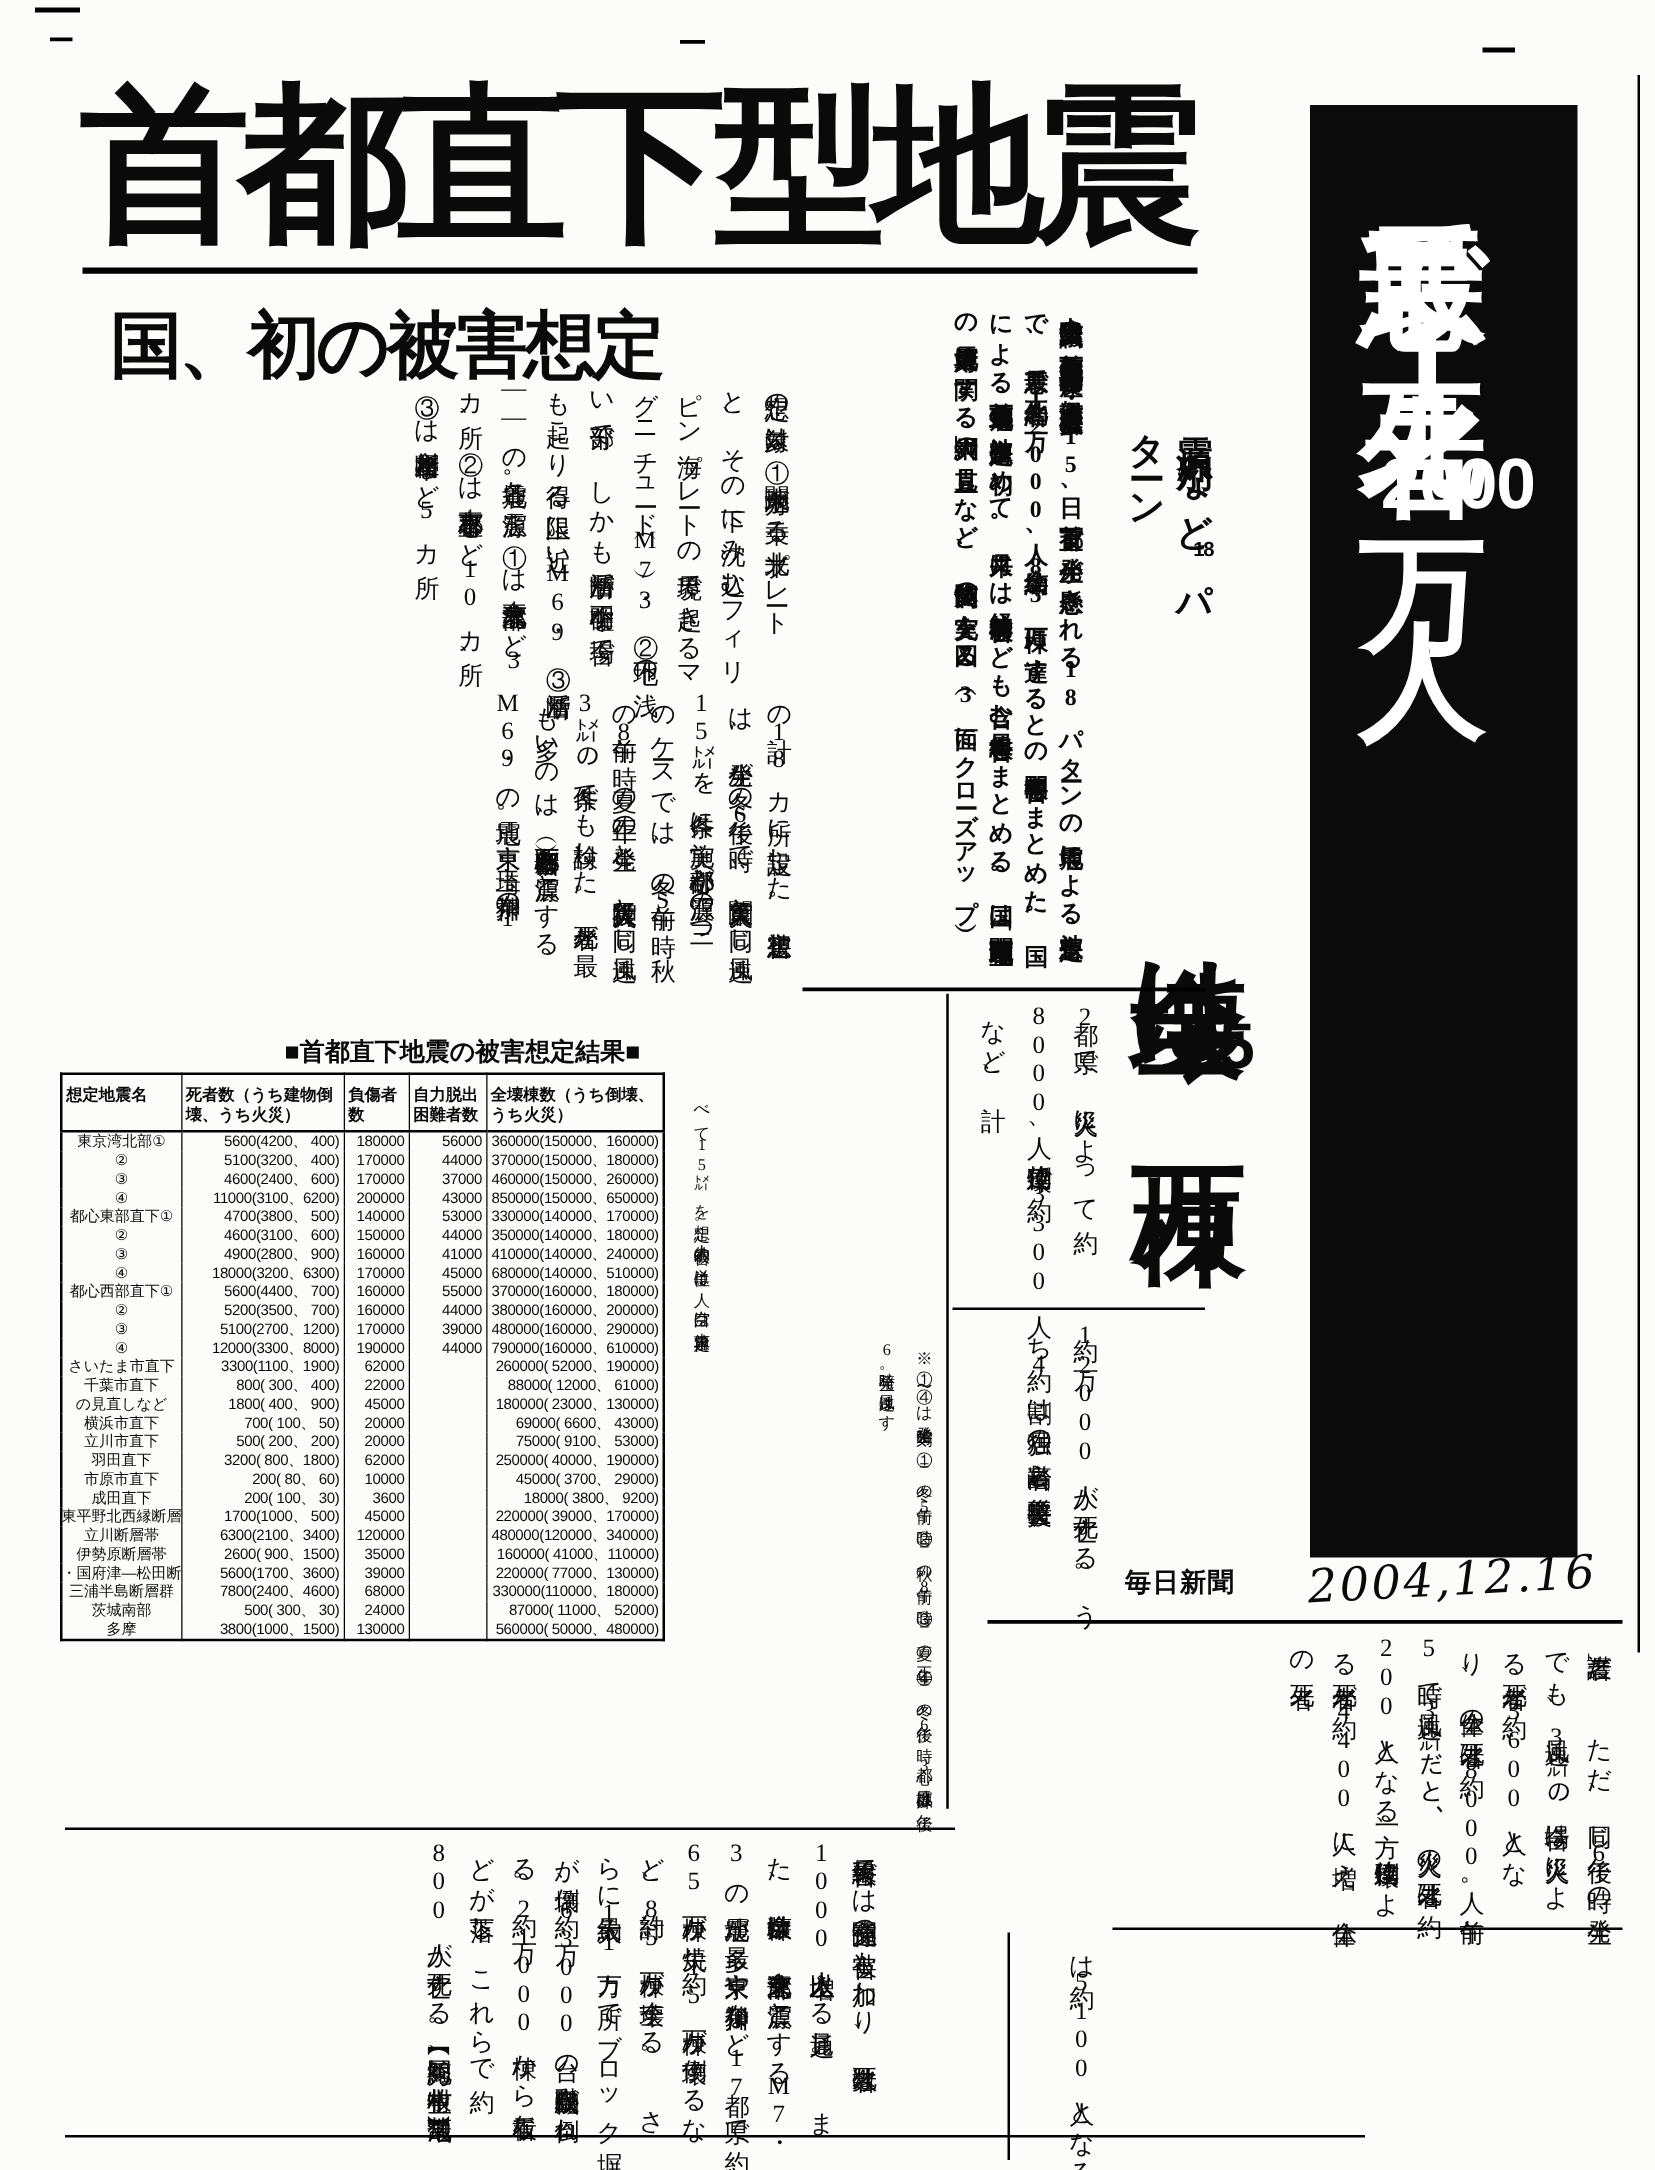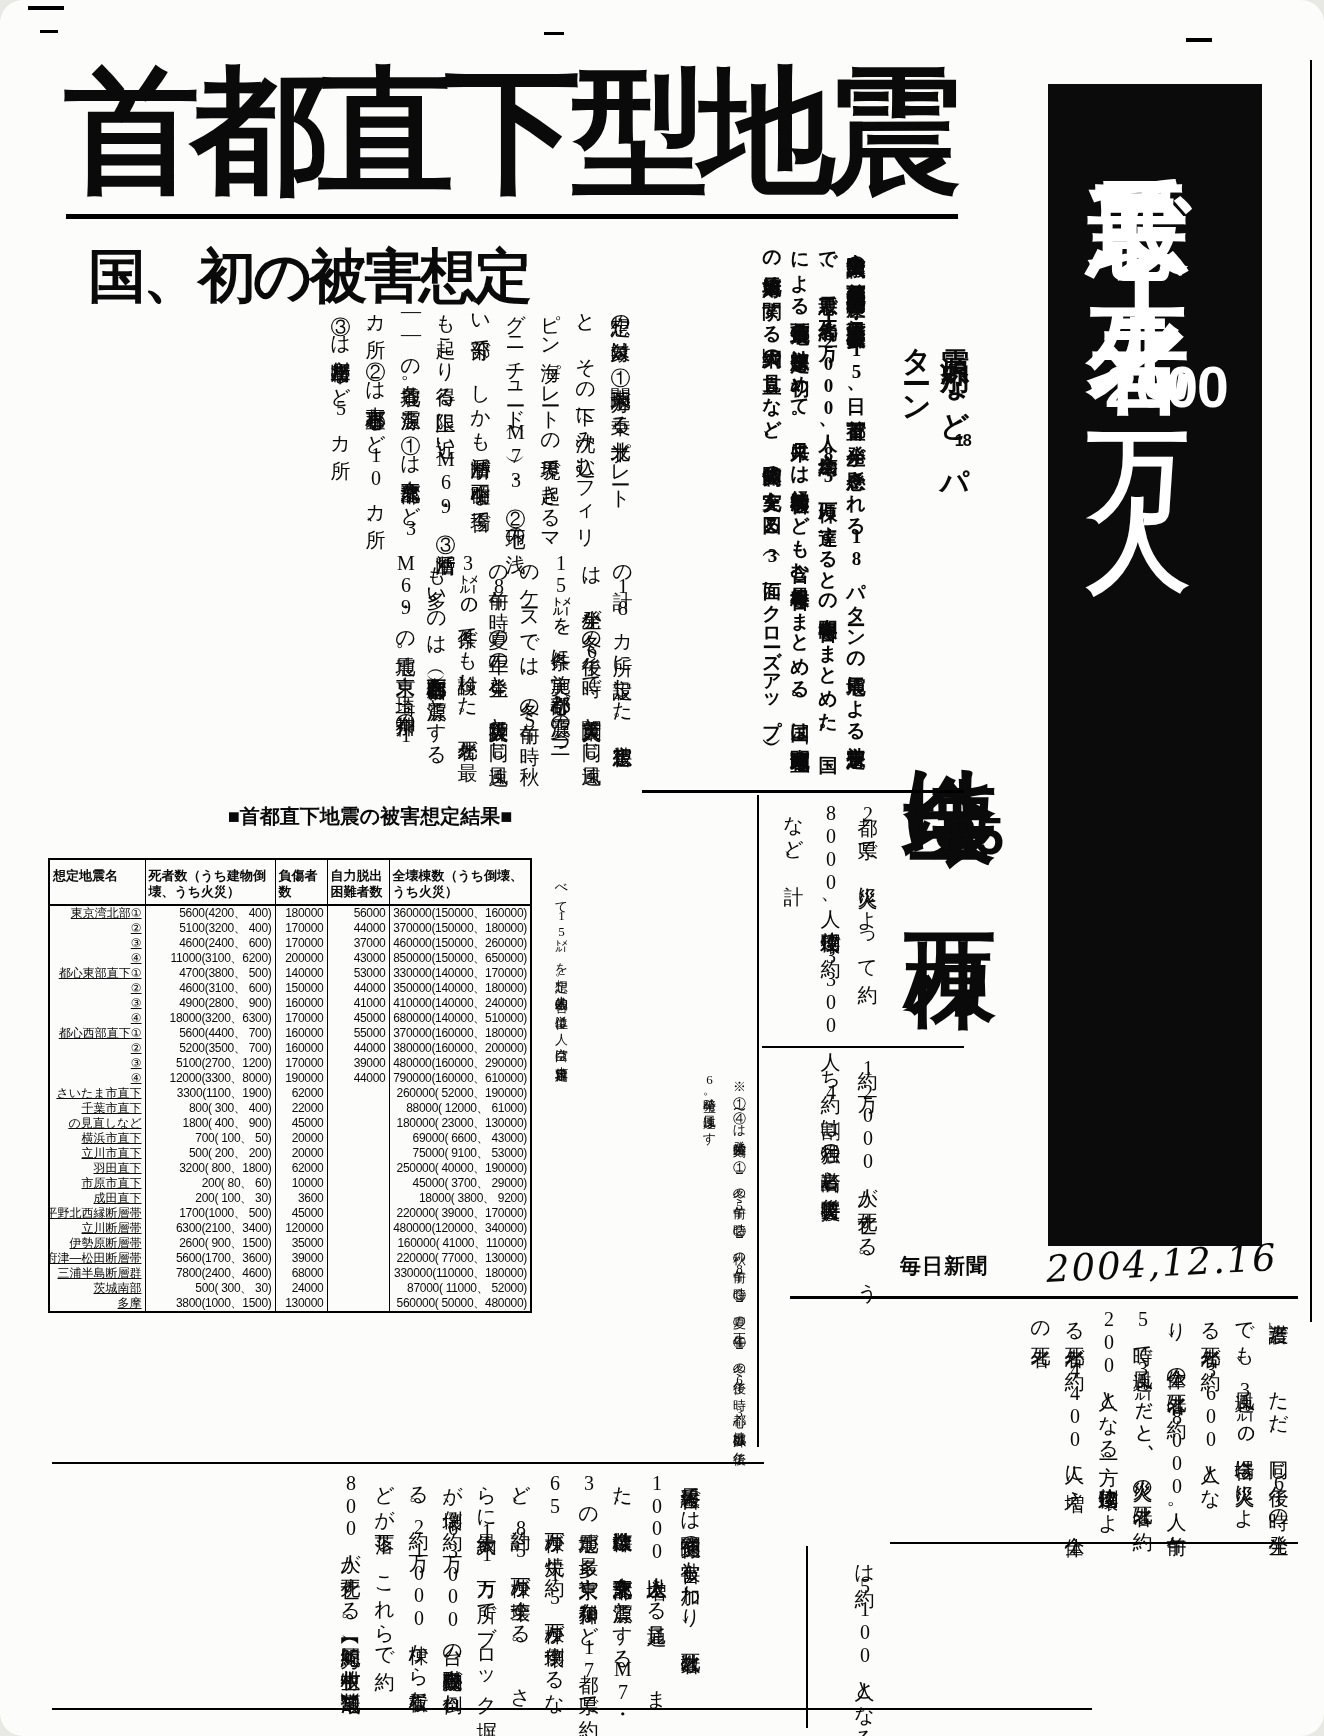--- a/index.html
+++ b/index.html
@@ -1,20 +1,19 @@
 <!DOCTYPE html>
 <html><head>
 <meta charset="utf-8">
 <style>
   html,body{margin:0;padding:0;background:#e8e8e4;}
   #page{
     position:relative; width:1324px; height:1736px;
     background:#fcfcfa; color:#0a0a0a; overflow:hidden;
     font-family:"Liberation Serif", serif;
-    border-radius:23px;
   }
   .abs{position:absolute;}
   .v{writing-mode:vertical-rl; text-orientation:upright;}
   .rule{background:#000;}
   .mark{background:#000;}
 
   .main-headline{
     left:64px; top:56px; width:900px; height:160px;
     font-family:"Liberation Sans", sans-serif; font-weight:900;
     font-size:136px; line-height:150px; letter-spacing:-9px; white-space:nowrap;
@@ -48,39 +47,39 @@
     display:flex; align-items:center; justify-content:center;
   }
   .banner-text{
     color:#fff; font-family:"Liberation Sans", sans-serif; font-weight:900;
     font-size:102px; line-height:114px; letter-spacing:4px; height:1130px;
   }
   .hblock{ display:inline-block; writing-mode:horizontal-tb; text-orientation:mixed;
     font-size:0.56em; letter-spacing:-1px; line-height:1; vertical-align:middle;}
 
   .table-title{
-    left:110px; top:803px; width:520px; text-align:center;
+    left:110px; top:828px; width:520px; text-align:center;
     font-family:"Liberation Sans", sans-serif; font-weight:bold; font-size:20px;
   }
   table.damage{
     position:absolute; left:48px; top:858px; width:482px;
     border-collapse:collapse; border:2px solid #000;
     font-family:"Liberation Sans", sans-serif; font-size:12px; line-height:15px;
     table-layout:fixed;
   }
   table.damage th, table.damage td{
     border-left:1px solid #000; border-right:1px solid #000;
     padding:0 3px; vertical-align:top; overflow:hidden; white-space:nowrap;
   }
   table.damage thead th{
     border-bottom:2px solid #000; font-weight:bold; text-align:left;
     white-space:normal; line-height:16px; padding-top:8px; padding-bottom:4px; font-size:13px;
   }
   td.c-name{ white-space:normal;}
-  td.c-name .cellwrap{display:flex; justify-content:flex-end;text-decoration:underline;}
+  td.c-name .cellwrap{display:flex; justify-content:center;}
   td.c-num{ text-align:right; letter-spacing:-0.3px;}
   .col-name{width:96px;} .col-deaths{width:130px;} .col-inj{width:52px;}
   .col-trap{width:62px;} .col-coll{width:142px;}
 
   .note-strip{ left:533px; top:876px; width:38px; height:462px;
     font-size:13px; line-height:19px; letter-spacing:1px;}
   .note-box{ left:690px; top:1072px; width:64px; height:384px;
     font-size:13px; line-height:30px; letter-spacing:1px;}
 
   .right-col-upper{ left:772px; top:802px; width:114px; height:242px;

